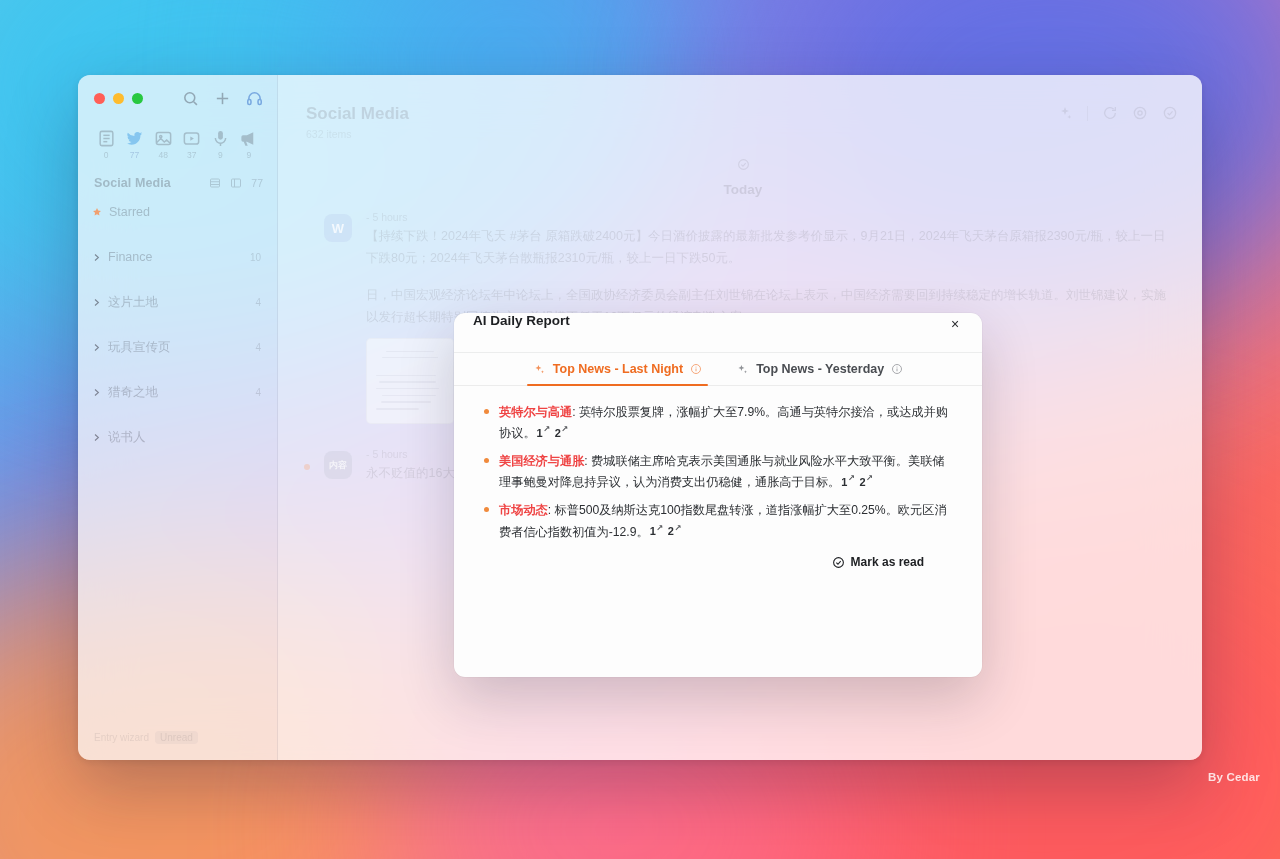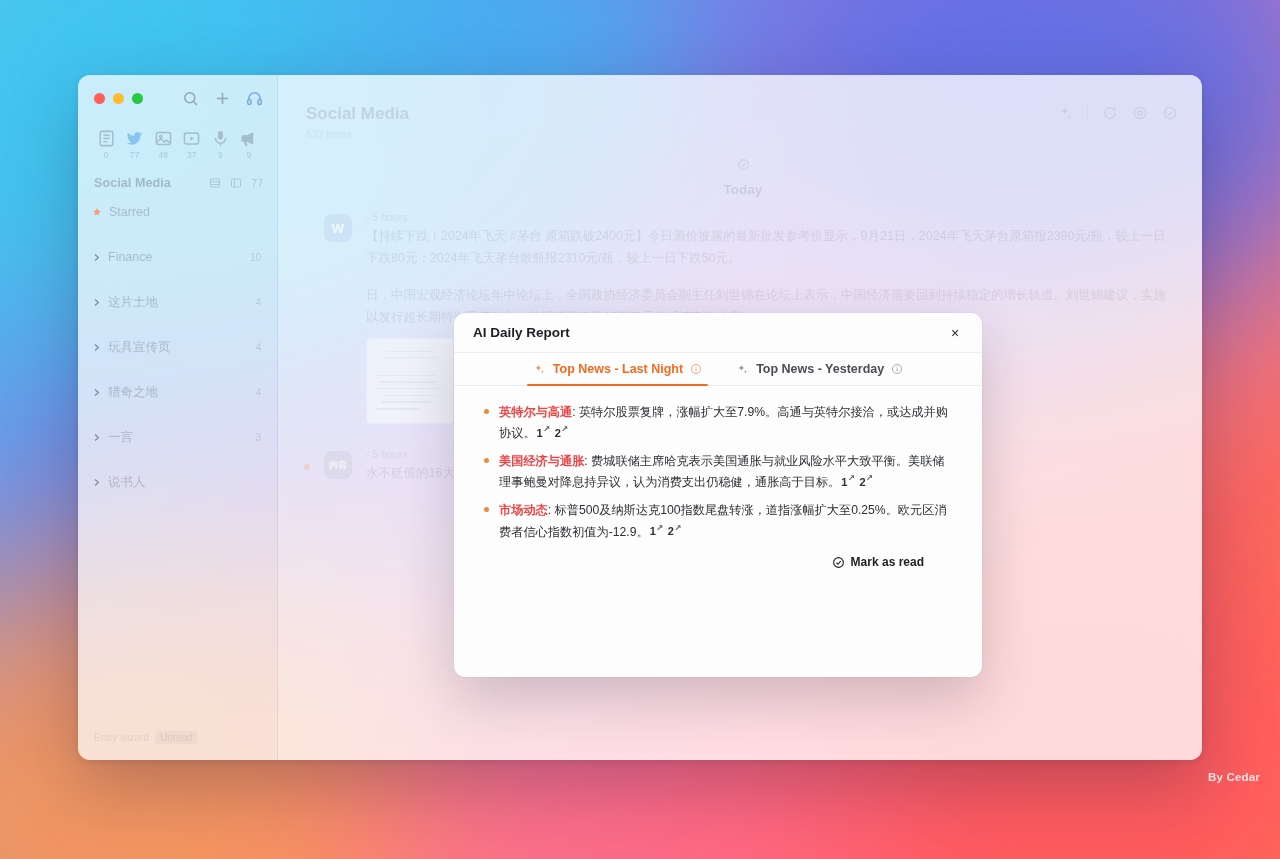--- a/index.html
+++ b/index.html
@@ -137,21 +137,21 @@
 
   
   .scrim { position: absolute; inset: 0; background: rgba(255,255,255,0.34); }
   .modal {
     position: absolute; left: 376px; top: 238px; width: 528px; height: 364px;
     background: #fdfdfd; border-radius: 11px;
     box-shadow: 0 22px 56px rgba(25,25,45,.20), 0 0 0 .5px rgba(0,0,0,.05);
     display: flex; flex-direction: column; overflow: hidden;
   }
   .modal-head {
-    height: 40px; display: flex; align-items: center;
+    height: 40px; display: flex; 
     padding: 0 16px 0 19px;
     border-bottom: 1px solid #eceded;
   }
   .modal-title { font-size: 13.5px; font-weight: 700; color: #1d1f22; }
   .modal-close {
     margin-left: auto; width: 22px; height: 22px; border-radius: 5px;
     display: flex; align-items: center; justify-content: center;
     color: #2b2d30; font-size: 14px; line-height: 1;
   }
   .tabs {
@@ -328,27 +328,20 @@
           </svg>
         <span class="nav-label">玩具宣传页</span>
         <span class="nav-count">4</span>
       </div>
       <div class="nav-item">
         <svg class="nav-chevron" viewBox="0 0 24 24" fill="none" stroke="#3a3a46" stroke-width="3">
             <polyline points="8,4 17,12 8,20"></polyline>
           </svg>
         <span class="nav-label">猎奇之地</span>
         <span class="nav-count">4</span>
-      </div>
-      <div class="nav-item">
-        <svg class="nav-chevron" viewBox="0 0 24 24" fill="none" stroke="#3a3a46" stroke-width="3">
-            <polyline points="8,4 17,12 8,20"></polyline>
-          </svg>
-        <span class="nav-label">一言</span>
-        <span class="nav-count">3</span>
       </div>
       <div class="nav-item">
         <svg class="nav-chevron" viewBox="0 0 24 24" fill="none" stroke="#3a3a46" stroke-width="3">
             <polyline points="8,4 17,12 8,20"></polyline>
           </svg>
         <span class="nav-label">说书人</span>
         <span class="nav-count"></span>
       </div>
     </nav>
 

